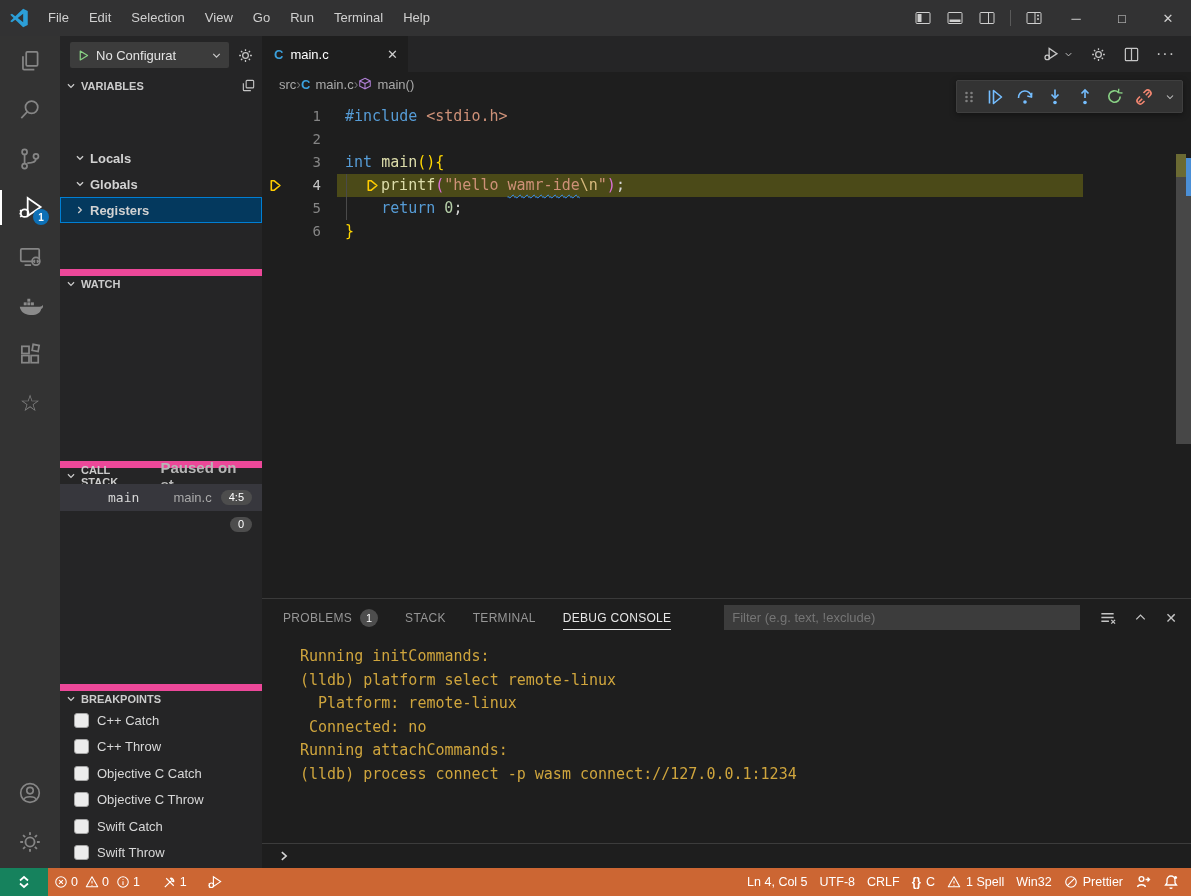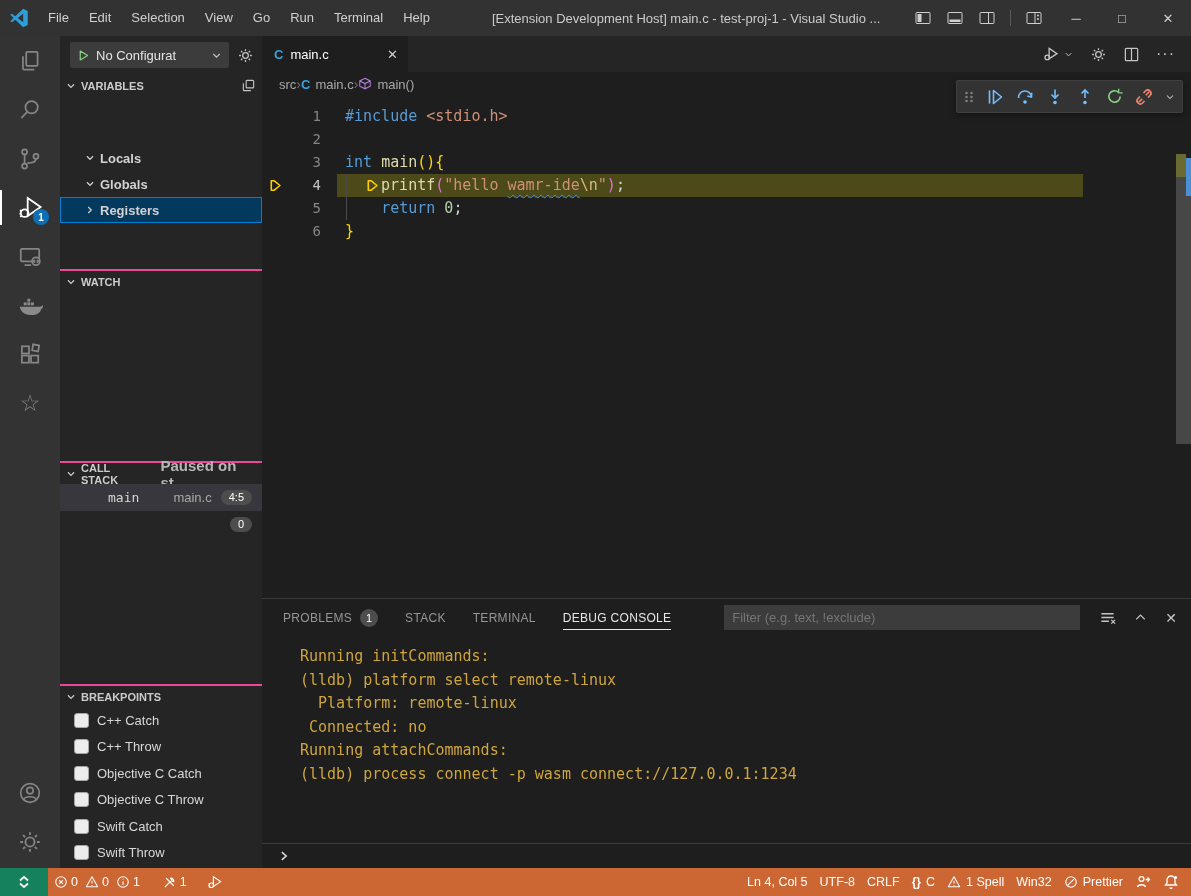--- a/index.html
+++ b/index.html
@@ -30,24 +30,24 @@
   .ab-bottom{margin-top:auto;display:flex;flex-direction:column;align-items:center;padding-bottom:2px;}
   .ab-glyph{font-size:23px;line-height:1;color:#868686;}
 
   
   .sidebar{width:202px;background:#252526;flex:none;display:flex;flex-direction:column;font-size:13px;overflow:hidden;}
   .config-row{height:38px;display:flex;align-items:center;padding:6px 8px 6px 10px;gap:8px;flex:none;}
   .config-select{flex:1;background:#3c3c3c;height:26px;display:flex;align-items:center;padding:0 6px 0 7px;gap:6px;border-radius:2px;min-width:0;}
   .config-label{flex:1;color:#e4e4e4;white-space:nowrap;overflow:hidden;}
   .section{display:flex;flex-direction:column;overflow:hidden;}
   .section-header{height:23px;display:flex;align-items:center;font-size:11px;font-weight:bold;color:#cccccc;padding:0 6px 0 4px;flex:none;gap:3px;}
-  .section.bordered .section-header{border-top:2px solid #ec4899;}
+  .section.bordered .section-header{border-top:7px solid #ec4899;}
   .sh-status{font-size:15px;font-weight:bold;color:#b6b6b6;margin-left:14px;}
   .sh-action{margin-left:auto;display:flex;}
-  .tree-row{height:26px;display:flex;align-items:center;padding-left:23px;gap:3px;flex:none;font-weight:bold;color:#d2d2d2;}
+  .tree-row{height:26px;display:flex;align-items:center;padding-left:13px;gap:3px;flex:none;font-weight:bold;color:#d2d2d2;}
   .tree-row.selected{background:#04395e;outline:1px solid #007fd4;outline-offset:-1px;}
   .cs-row{height:27px;display:flex;align-items:center;padding:0 10px 0 48px;flex:none;}
   .cs-row.selected{background:#37373d;}
   .cs-name{font-family:"DejaVu Sans Mono",monospace;font-size:13px;color:#d8d8d8;}
   .cs-file{margin-left:auto;color:#a9a9a9;padding-right:9px;}
   .pill{background:#4d4d4d;color:#ffffff;border-radius:10px;font-size:11px;padding:2px 8px;line-height:1;}
   .bp-row{height:26.5px;display:flex;align-items:center;padding-left:14px;gap:8px;flex:none;color:#d8d8d8;}
   .bp-check{width:15px;height:15px;background:#ececec;border:1px solid #a5a5a5;border-radius:3px;flex:none;}
 
   
@@ -117,21 +117,20 @@
     <div class="menubar">
         <div class="menu">File</div>
         <div class="menu">Edit</div>
         <div class="menu">Selection</div>
         <div class="menu">View</div>
         <div class="menu">Go</div>
         <div class="menu">Run</div>
         <div class="menu">Terminal</div>
         <div class="menu">Help</div>
       </div>
-    <div class="titlebar-title">[Extension Development Host] main.c - test-proj-1 - Visual Studio ...</div>
     <div class="tb-spacer"></div>
     <div class="layout-controls">
       <span>
           <svg width="18" height="18" viewBox="0 0 18 18" fill="none" stroke="#cfcfcf">
             <rect x="2" y="3.5" width="14" height="11" rx="1"></rect>
             <rect x="3.5" y="5" width="4" height="8" fill="#cfcfcf" stroke="none"></rect>
           </svg>
         </span>
       <span>
           <svg width="18" height="18" viewBox="0 0 18 18" fill="none" stroke="#cfcfcf">

